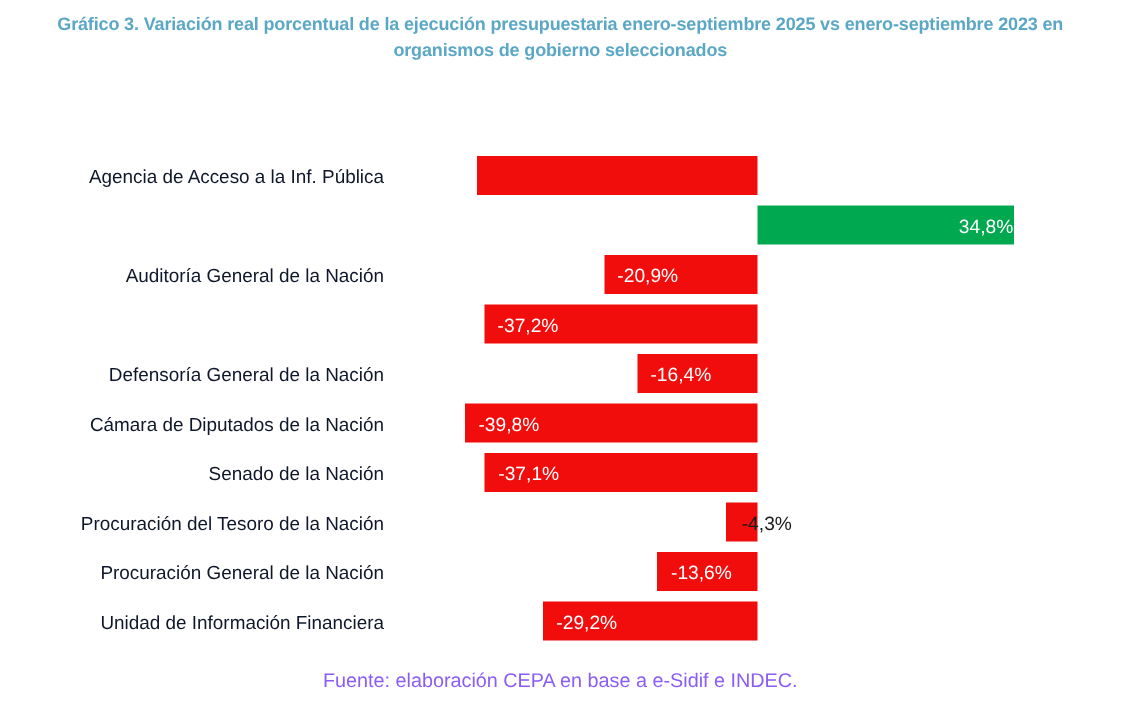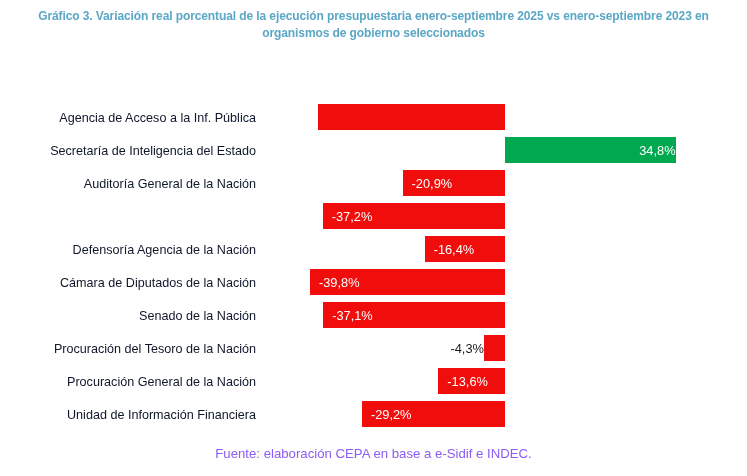--- a/index.html
+++ b/index.html
@@ -91,20 +91,21 @@
   }
   .bar-value.inside-pos {
     color: #ffffff;
     padding-right: 9px;
     justify-content: flex-end;
   }
   .bar-value.outside {
     color: #1a1a1a;
     padding-right: 8px;
     justify-content: flex-end;
+    padding-left: 44px;
   }
   
   .chart-source {
     position: absolute;
     left: 0;
     top: 446px;
     width: 747px;
     text-align: center;
     font-size: 13.2px;
     color: #8b5cf6;
@@ -119,41 +120,40 @@
 
   <div class="plot-area" id="plot-area">
       <div class="bar-row" style="top: 0px;">
         <div class="cat-label">Agencia de Acceso a la Inf. Pública</div>
         <div class="bar-track">
           <div class="bar neg" style="left: 318.31px; width: 186.69px;"></div>
           <div class="bar-value inside-neg" style="left: 318.31px; width: 186.69px; margin-top: 32px;">-38,1%</div>
         </div>
       </div>
       <div class="bar-row" style="top: 33px;">
-        <div class="cat-label">Secretaría de Inteligencia del Estado</div>
         <div class="bar-track">
           <div class="bar pos" style="left: 505px; width: 170.52px;"></div>
           <div class="bar-value inside-pos" style="left: 505px; width: 170.52px;">34,8%</div>
         </div>
       </div>
       <div class="bar-row" style="top: 66px;">
         <div class="cat-label">Auditoría General de la Nación</div>
         <div class="bar-track">
           <div class="bar neg" style="left: 402.59px; width: 102.41px;"></div>
           <div class="bar-value inside-neg" style="left: 402.59px; width: 102.41px;">-20,9%</div>
         </div>
       </div>
       <div class="bar-row" style="top: 99px;">
         <div class="bar-track">
           <div class="bar neg" style="left: 322.72px; width: 182.28px;"></div>
           <div class="bar-value inside-neg" style="left: 322.72px; width: 182.28px;">-37,2%</div>
         </div>
       </div>
       <div class="bar-row" style="top: 132px;">
-        <div class="cat-label">Defensoría Agencia de la Nación</div>
+        <div class="cat-label">Defensoría General de la Nación</div>
         <div class="bar-track">
           <div class="bar neg" style="left: 424.64px; width: 80.36px;"></div>
           <div class="bar-value inside-neg" style="left: 424.64px; width: 80.36px;">-16,4%</div>
         </div>
       </div>
       <div class="bar-row" style="top: 165px;">
         <div class="cat-label">Cámara de Diputados de la Nación</div>
         <div class="bar-track">
           <div class="bar neg" style="left: 309.98px; width: 195.02px;"></div>
           <div class="bar-value inside-neg" style="left: 309.98px; width: 195.02px;">-39,8%</div>

